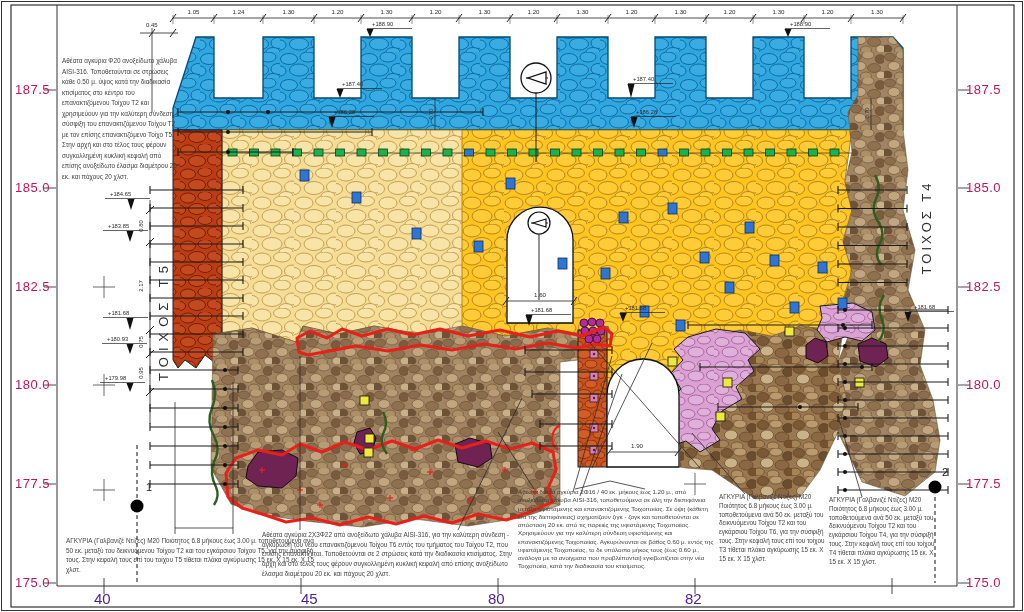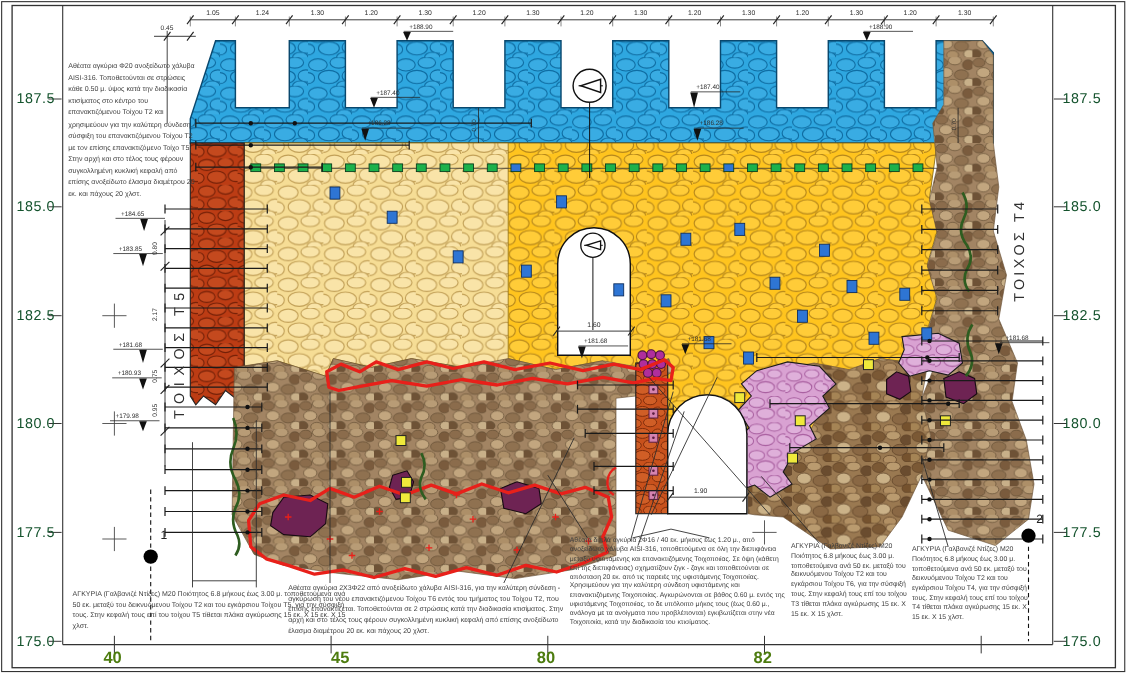--- a/index.html
+++ b/index.html
@@ -1,21 +1,21 @@
 <!DOCTYPE html>
 <html><head>
 <meta charset="utf-8">
 <style>
   html,body{margin:0;padding:0;background:#e8e8e8;}
   .sheet{position:relative;width:1024px;height:612px;background:#ffffff;overflow:hidden;
          font-family:"Liberation Sans", sans-serif;}
   svg{position:absolute;left:0;top:0;}
   #labels{position:absolute;left:0;top:0;width:1024px;height:612px;pointer-events:none;}
-  .axl{position:absolute;font-size:13px;color:#14532d;letter-spacing:0.5px;}
-  .axb{position:absolute;font-size:15px;color:#4d7c0f;font-weight:bold;}
+  .axl{position:absolute;font-size:13px;color:#be185d;letter-spacing:0.5px;}
+  .axb{position:absolute;font-size:15px;color:#4c1d95;}
   .ann{position:absolute;font-size:6.4px;line-height:1.52;color:#3f3f3f;text-align:left;}
   .ann-tl{line-height:1.64;}
   .ann-mid{font-size:6.2px;line-height:1.33;}
   .ann-r{font-size:6.3px;line-height:1.4;}
   .wall-label{position:absolute;font-size:13px;color:#2f2f2f;letter-spacing:6px;
               transform:rotate(-90deg);transform-origin:center center;text-align:center;white-space:nowrap;}
   #wl-t5{left:45px;top:313px;width:236px;}
   #wl-t4{left:862px;top:220px;width:128px;letter-spacing:3px;}
   .secnum{position:absolute;font-size:11px;color:#222;}
   #sec1{left:146px;top:481px;}

